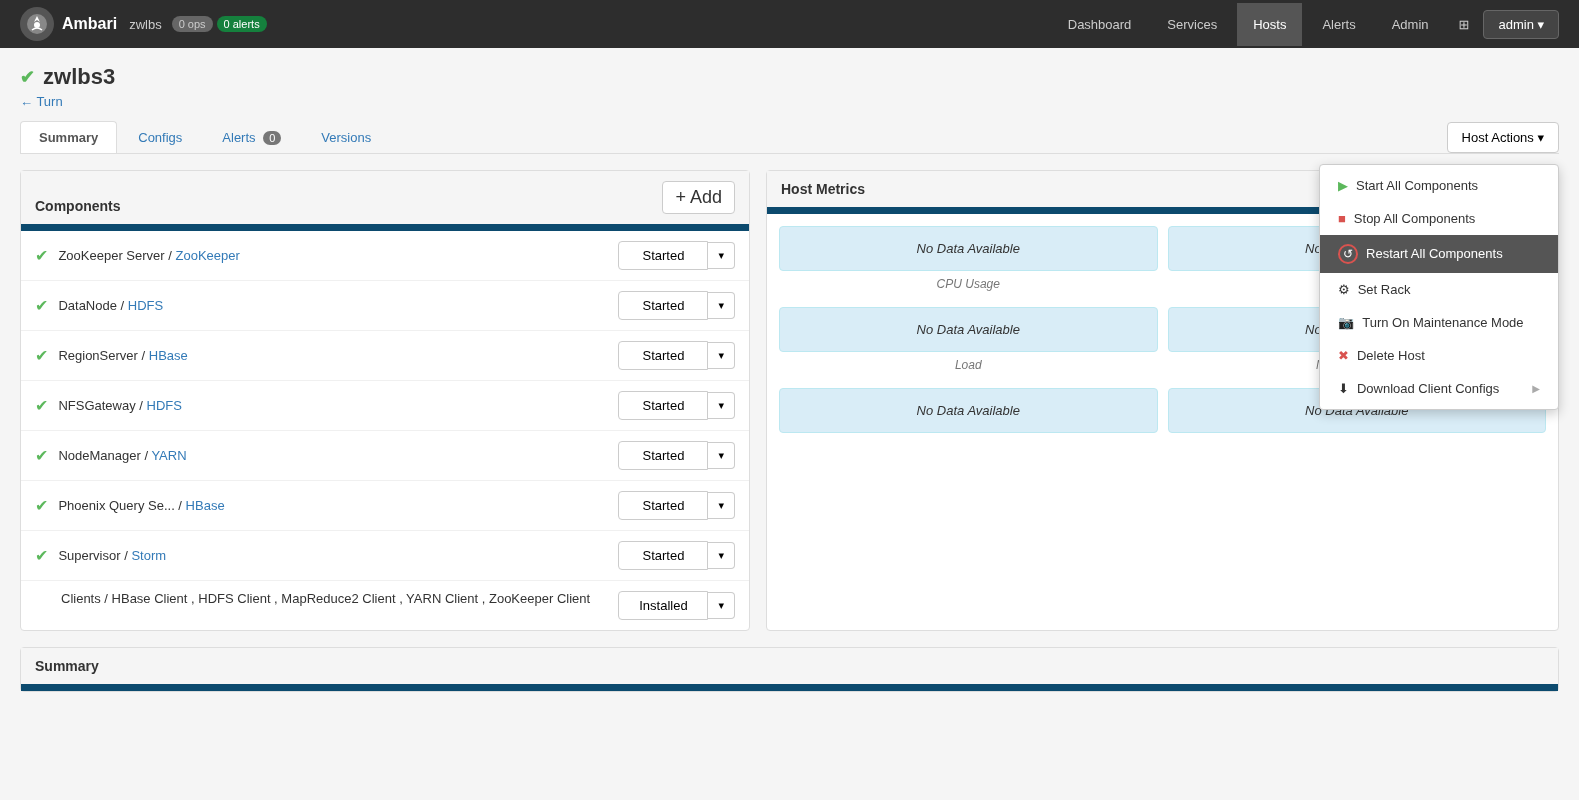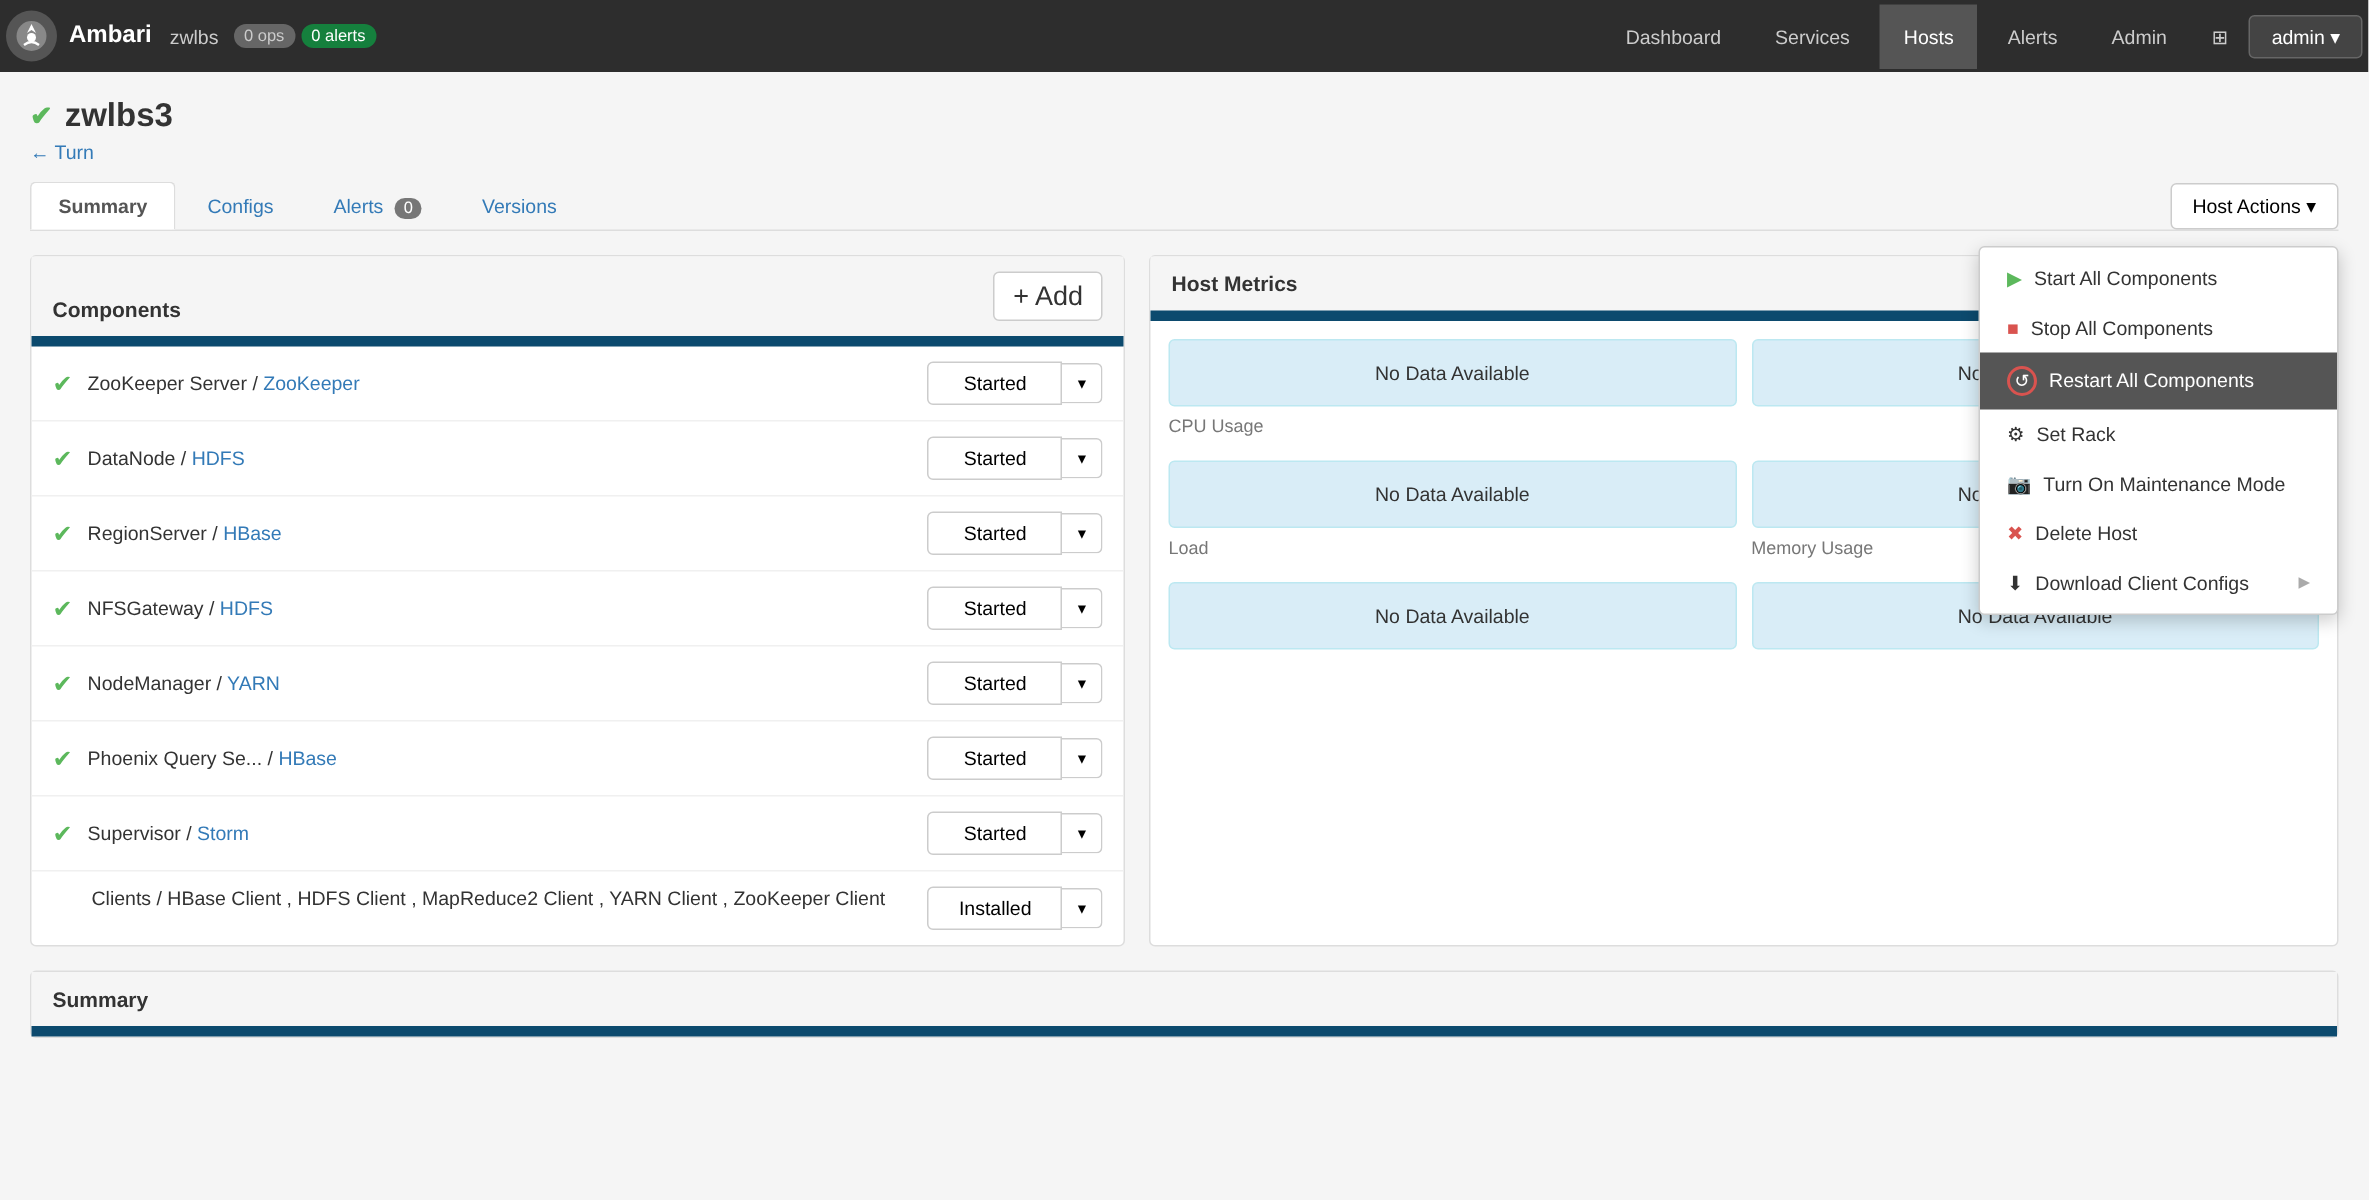--- a/index.html
+++ b/index.html
@@ -4,21 +4,21 @@
   <style>
     * { box-sizing: border-box; margin: 0; padding: 0; }
     body { font-family: Arial, Helvetica, sans-serif; font-size: 13px; background: #f5f5f5; color: #333; }
 
     
     .navbar {
       background: #2d2d2d;
       color: #fff;
       display: flex;
       align-items: center;
-      padding: 0 4px;
+      padding: 0 20px;
       height: 48px;
     }
     .navbar-brand {
       display: flex;
       align-items: center;
       gap: 8px;
       font-size: 16px;
       font-weight: bold;
       color: #fff;
       margin-right: 12px;
@@ -254,21 +254,21 @@
       padding: 10px 14px;
       font-size: 13px;
       color: #333;
       text-align: center;
       min-height: 45px;
       display: flex;
       align-items: center;
       justify-content: center;
     }
     .metric-label {
-      text-align: left;
+      text-align: center;
       font-size: 12px;
       color: #777;
       margin-top: 2px;
       margin-bottom: 6px;
     }
 
     
     .dropdown-menu {
       position: absolute;
       top: 42px;
@@ -492,21 +492,21 @@
           <button class="status-btn">Installed</button>
           <button class="dropdown-btn">▾</button>
         </div>
       </div>
     </div>
 
     <div class="panel metrics-panel">
       <div class="panel-heading">
         <span>Host Metrics</span>
       </div>
-      <div style="padding: 12px;">
+      <div style="padding: 12px; font-style: italic;">
 
         <div style="display:grid;grid-template-columns:1fr 1fr;gap:10px;margin-bottom:4px;">
           <div>
             <div class="metric-card">No Data Available</div>
           </div>
           <div>
             <div class="metric-card">No Data Available</div>
           </div>
         </div>
         <div style="display:grid;grid-template-columns:1fr 1fr;gap:10px;margin-bottom:10px;">

